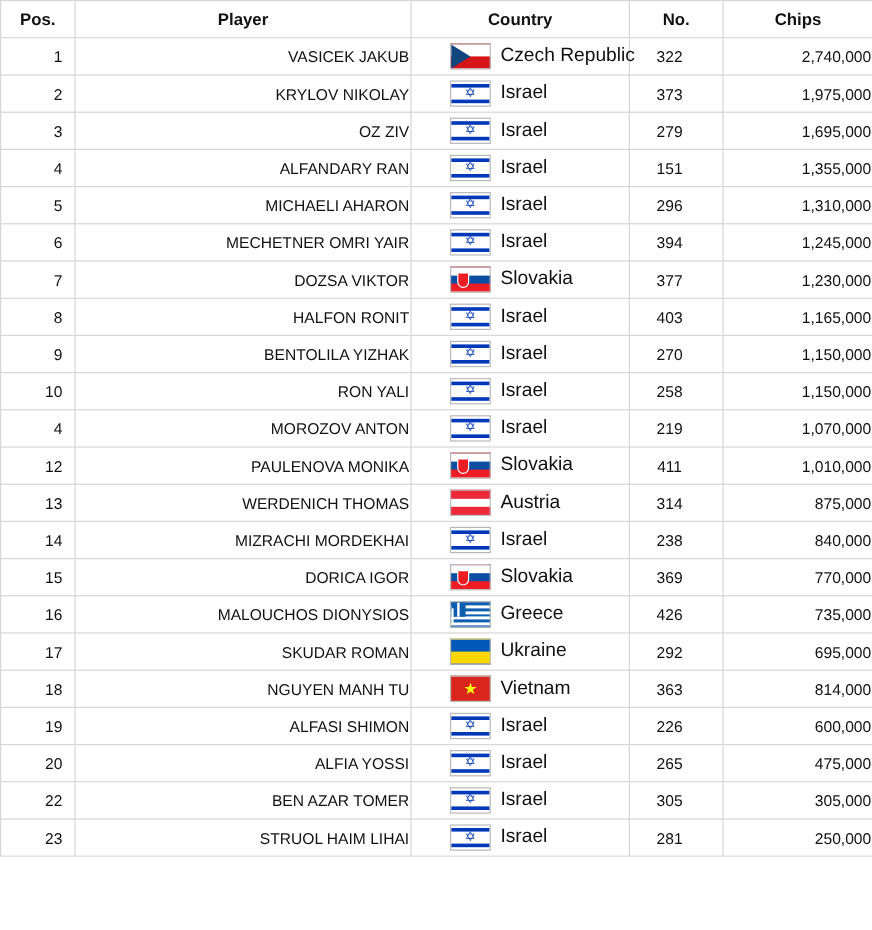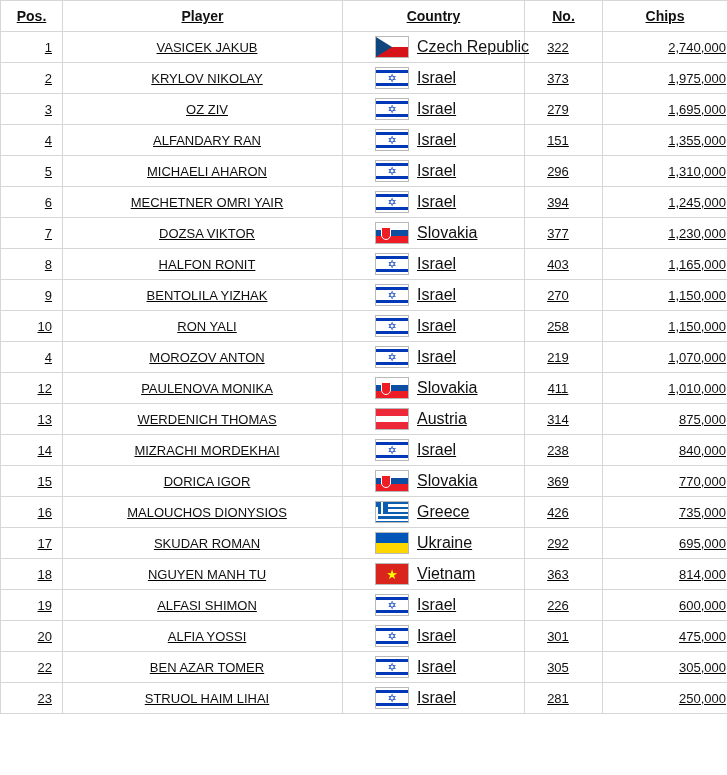--- a/index.html
+++ b/index.html
@@ -8,21 +8,20 @@
     background: #ffffff;
   }
   body {
     font-family: "Liberation Sans", sans-serif;
     width: 727px;
   }
   table.standings {
     border-collapse: collapse;
     width: 727px;
     table-layout: fixed;
-    text-decoration: underline;
   }
   table.standings th,
   table.standings td {
     border: 1px solid #d6d6d6;
     font-size: 13px;
     color: #111111;
     height: 31px;
     box-sizing: border-box;
   }
   table.standings th {
@@ -37,21 +36,21 @@
   col.c-player { width: 280px; }
   col.c-country { width: 182px; }
   col.c-no { width: 78px; }
   col.c-chips { width: 125px; }
 
   td.pos {
     text-align: right;
     padding-right: 10px;
   }
   td.player {
-    text-align: center;
+    text-align: right;
     padding-left: 10px;
     white-space: nowrap;
     overflow: hidden;
     margin-left: 48px;
   }
   td.country {
     text-align: left;
     padding-left: 0;
   }
   td.no {
@@ -414,21 +413,21 @@
       </tr>
       <tr>
         <td class="pos">20</td>
         <td class="player">ALFIA YOSSI</td>
         <td class="country">
           <div class="country-cell">
             <span class="flag il"></span>
             <span class="flag-name">Israel</span>
           </div>
         </td>
-        <td class="no">301</td>
+        <td class="no">265</td>
         <td class="chips">475,000</td>
       </tr>
       <tr>
         <td class="pos">22</td>
         <td class="player">BEN AZAR TOMER</td>
         <td class="country">
           <div class="country-cell">
             <span class="flag il"></span>
             <span class="flag-name">Israel</span>
           </div>

